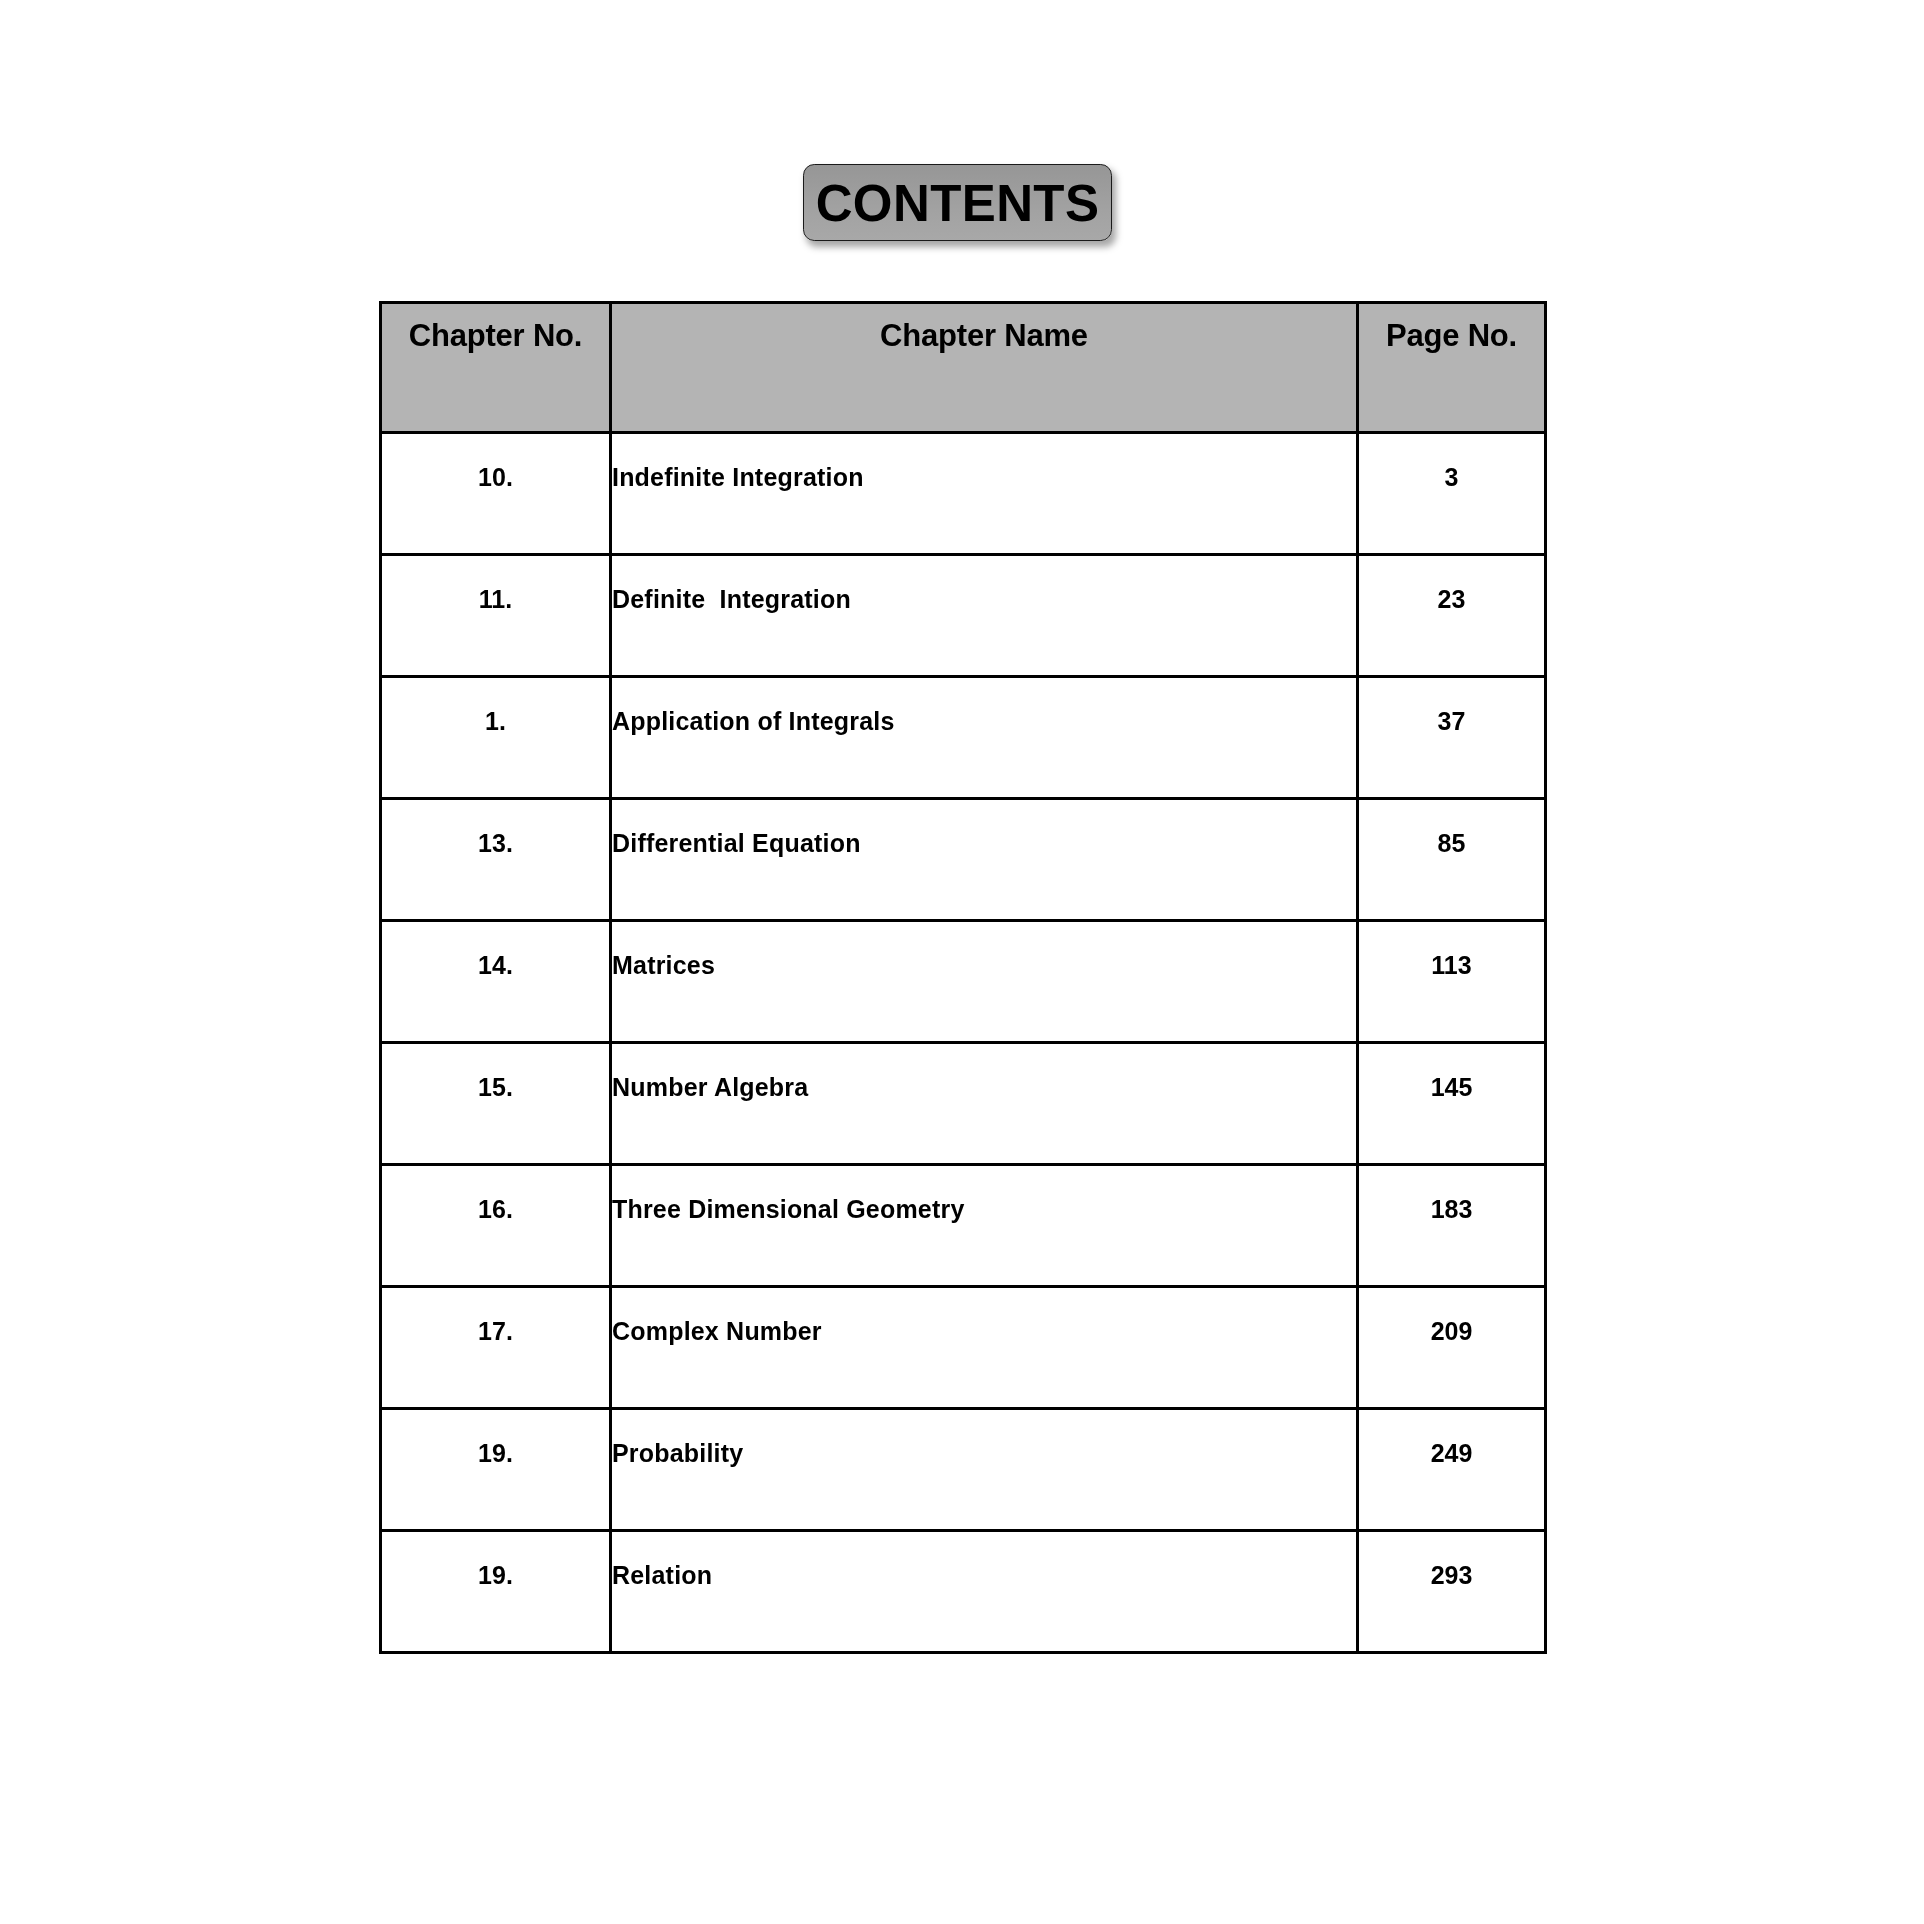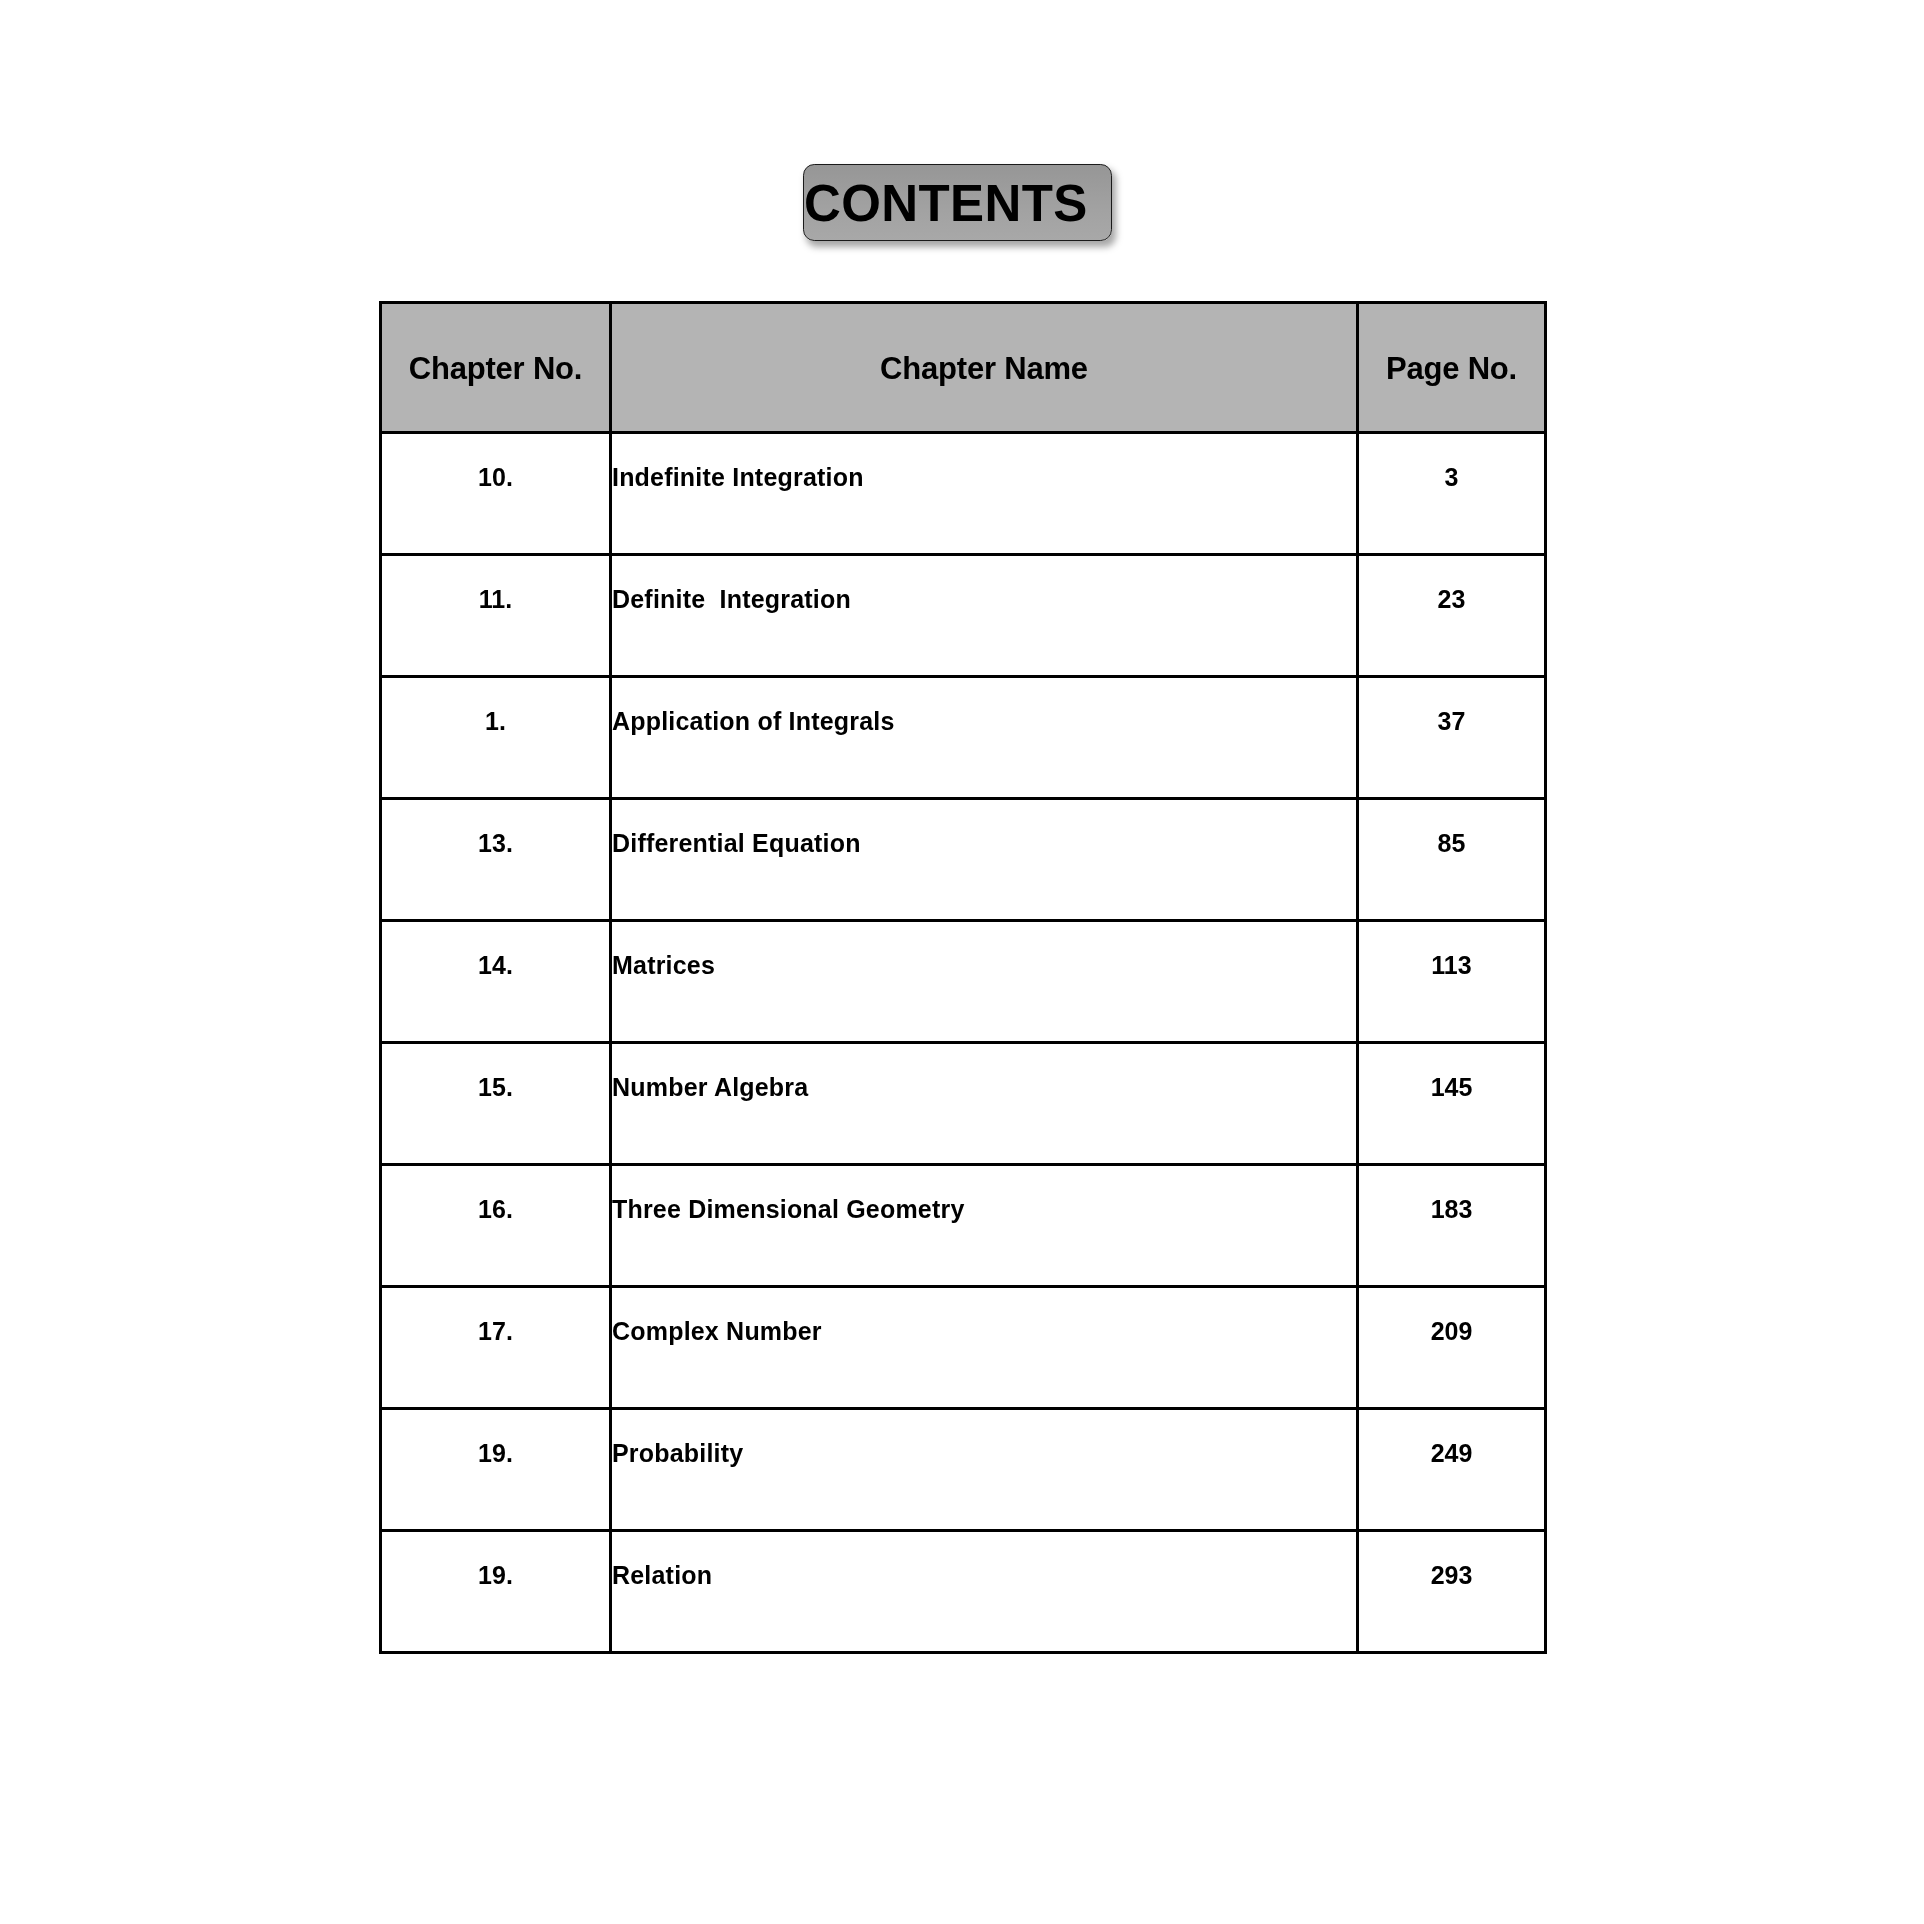--- a/index.html
+++ b/index.html
@@ -20,21 +20,21 @@
       left: 803px;
       top: 164px;
       width: 307px;
       height: 75px;
       border: 1.6px solid #1a1a1a;
       border-radius: 11.2px;
       background: linear-gradient(to bottom, #969696 0%, #a2a2a2 60%, #a8a8a8 100%);
       box-shadow: 3.2px 5.6px 7.2px rgba(0,0,0,0.35);
       display: flex;
       align-items: center;
-      justify-content: flex-start;
+      justify-content: center;
       box-sizing: content-box;
     }
     .title-text {
       font-family: "Liberation Sans", sans-serif;
       font-weight: bold;
       font-size: 51px;
       letter-spacing: 0.4px;
       line-height: 1;
       color: #000;
       margin-top: 1.6px;
@@ -57,21 +57,21 @@
     .toc-table col.c1 { width: 230px; }
     .toc-table col.c2 { width: 747px; }
     .toc-table col.c3 { width: 188px; }
     .toc-table thead tr { height: 130px; }
     .toc-table thead th {
       background: #b4b4b4;
       font-family: "Liberation Sans", sans-serif;
       font-weight: bold;
       font-size: 31px;
       text-align: center;
-      padding-top: 48px;
+      padding-top: 15px;
       line-height: 1.1;
       letter-spacing: -0.2px;
     }
     .toc-table tbody tr { height: 122px; margin-left: 47px; }
     .toc-table tbody td {
       font-family: "Liberation Sans", sans-serif;
       font-weight: bold;
       font-size: 25px;
       line-height: 1.1;
       padding-top: 30px;

